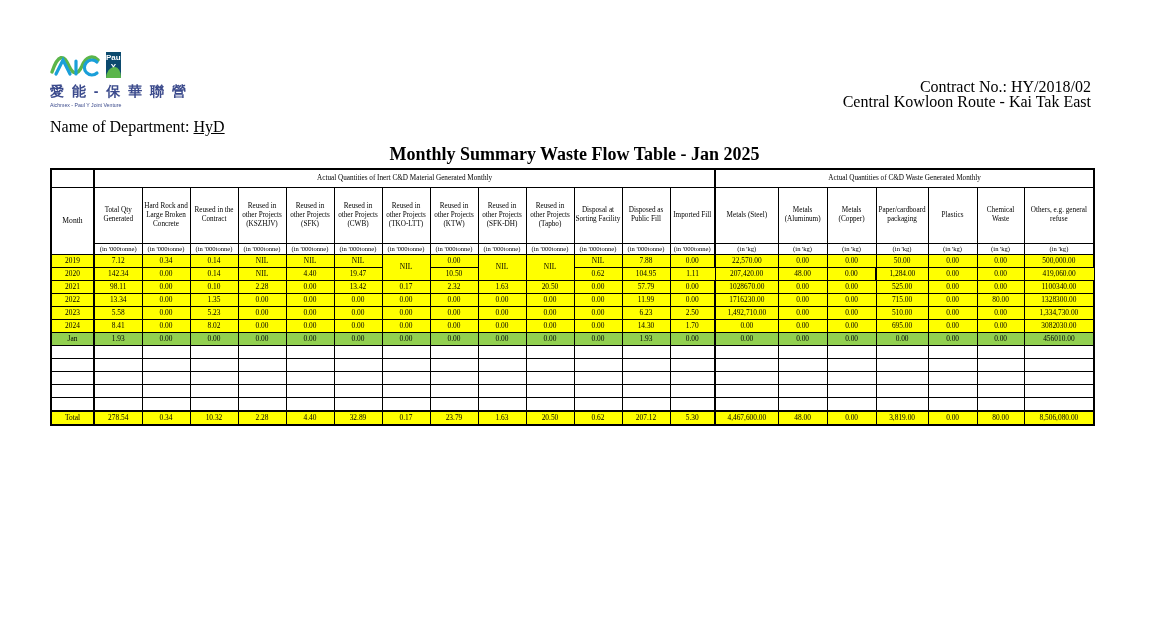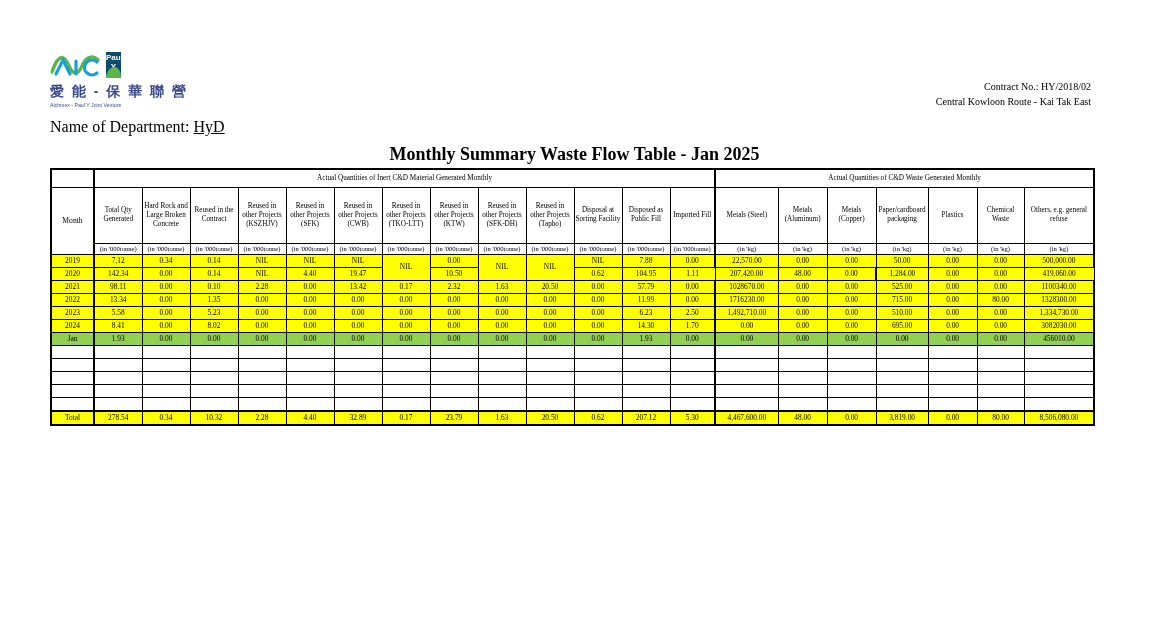--- a/index.html
+++ b/index.html
@@ -50,21 +50,21 @@
   .logo-en {
     margin-top: 1px;
     font-family: "Liberation Sans", sans-serif;
     font-size: 5.2px; color: #3b4a8c;
     white-space: nowrap;
   }
 
   .contract-info {
     position: absolute; right: 58px; top: 79px;
     text-align: right;
-    font-size: 10px;
+    font-size: 16px;
     line-height: 15px;
   }
 
   .dept-line {
     position: absolute; left: 50px; top: 118px;
     font-size: 16px;
   }
   .dept-line .dept-value { text-decoration: underline; }
 
   .doc-title {

